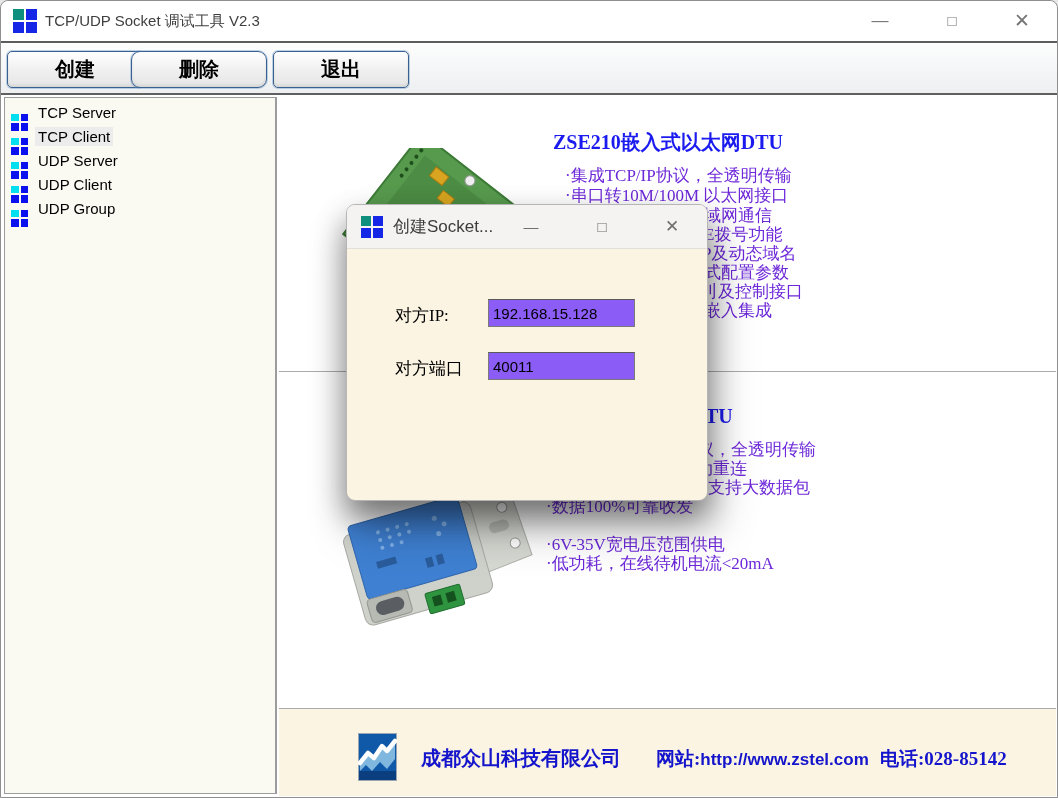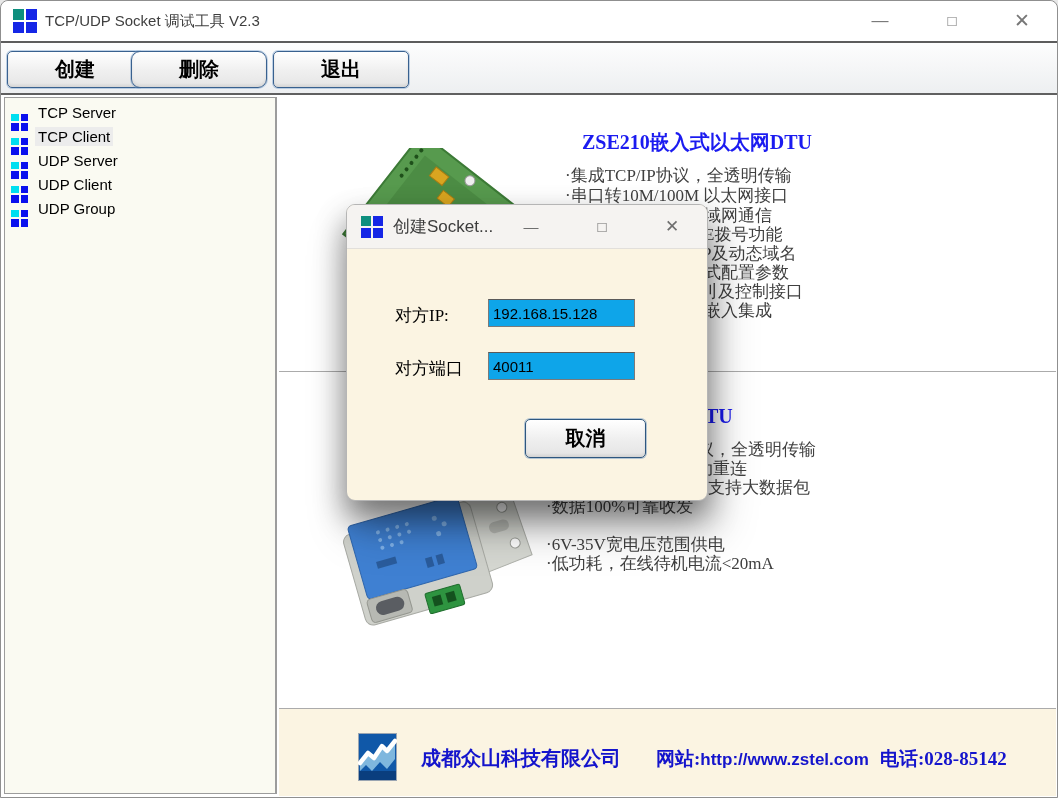--- a/index.html
+++ b/index.html
@@ -39,21 +39,21 @@
     background:#fafaf2; border:1px solid #9c9c9c; border-right:2px solid #9c9c9c; padding-top:3px;
   }
   .tree-item { position:relative; height:24px; line-height:24px; padding-left:6px; }
   .tree-ico { position:relative; display:inline-grid; width:17px; height:17px; vertical-align:-3px; margin-right:7px;
               grid-template-columns:1fr 1fr; grid-template-rows:1fr 1fr; gap:2px; }
   .tree-ico .s1 { background:#00dff0; } .tree-ico .s2,.tree-ico .s3,.tree-ico .s4 { background:#0a10ee; }
   .tree-label { font-size:15px; color:#000; padding:1px 3px; }
   .tree-label.sel { background:#ececec; }
   
   .adtitle { position:absolute; font-size:20px; font-weight:700; color:#1b1bf0; font-family:"Liberation Serif", serif; white-space:nowrap; z-index:1; }
-  .adline  { position:absolute; font-size:17px; color:#404040; font-family:"Liberation Serif", serif; white-space:nowrap; z-index:1; }
+  .adline  { position:absolute; font-size:17px; color:#6d28d9; font-family:"Liberation Serif", serif; white-space:nowrap; z-index:1; }
   .divider { position:absolute; left:278px; right:1px; height:1px; background:#ababab; }
   .pcb-img { position:absolute; left:337px; top:147px; z-index:1; }
   .dev-img { position:absolute; left:330px; top:484px; z-index:1; }
   
   .footer { position:absolute; left:278px; right:1px; top:708px; bottom:1px; background:#fbf4e2; }
   .footer-sep { top:707px; }
   .logo { position:absolute; left:79px; top:24px; }
   .f-company { position:absolute; left:142px; top:36px; font-size:20px; font-weight:700; color:#1414cc; font-family:"Liberation Serif", serif; white-space:nowrap; }
   .f-site { position:absolute; left:377px; top:37px; display:flex; align-items:baseline; white-space:nowrap; }
   .f-site .lbl { font-size:19px; font-weight:700; color:#1414cc; font-family:"Liberation Serif", serif; }
@@ -67,21 +67,21 @@
   }
   .dlg-titlebar { position:absolute; left:0; top:0; width:100%; height:44px; background:#f5f3f1; border-radius:8px 8px 0 0; border-bottom:1px solid #e2dfdb; }
   .dlg-ico { left:14px; top:11px; width:22px; height:22px; }
   .dlg-ico .s1 { background:#0e8f7e; } .dlg-ico .s2,.dlg-ico .s3,.dlg-ico .s4 { background:#1526e6; }
   .dlg-title { position:absolute; left:46px; top:0; line-height:44px; font-size:17px; color:#3c3c3c; }
   .dlg-ctl { position:absolute; top:10px; width:24px; height:24px; text-align:center; line-height:24px; color:#6f6f6f; font-size:15px; }
   .dctl-min { left:172px; } .dctl-max { left:243px; } .dctl-close { left:313px; font-size:17px; }
   .dlg-label { position:absolute; font-size:17px; color:#000; font-family:"Liberation Serif", serif; white-space:nowrap; }
   .dlg-input {
     position:absolute; width:147px; height:28px; font-size:15px; padding:0 4px;
-    border:1px solid #7a7a7a; border-top-color:#5a5a5a; background:#0ea5e9;
+    border:1px solid #7a7a7a; border-top-color:#5a5a5a; background:#8b5cf6;
     font-family:"Liberation Sans", sans-serif; color:#000;
   }
   .dlg-btn {
     position:absolute; top:214px; width:121px; height:39px;
     background:linear-gradient(#ffffff,#eeeeee 55%,#e4e4e4);
     border:1px solid #2e577f; border-radius:5px;
     box-shadow:0 0 0 1px rgba(110,150,195,.5), inset 0 -2px 3px rgba(0,0,0,.08);
     font-size:20px; font-weight:700; color:#000; text-align:center; line-height:36px;
   }
   .dlg-ok { left:47px; } .dlg-cancel { left:178px; }
@@ -173,21 +173,21 @@
           <circle cx="146" cy="66" r="2"></circle>
         <circle cx="38" cy="26" r="2"></circle>
           <circle cx="38" cy="34" r="2"></circle>
           <circle cx="38" cy="42" r="2"></circle>
         <circle cx="38" cy="50" r="2"></circle>
           <circle cx="38" cy="58" r="2"></circle>
       </g>
     </g>
   </svg>
 
-  <div class="adtitle" style="left:581px; top:128px;">ZSE210嵌入式以太网DTU</div>
+  <div class="adtitle" style="left:552px; top:128px;">ZSE210嵌入式以太网DTU</div>
   <div class="adline" style="left:564px; top:163px;">·集成TCP/IP协议，全透明传输</div>
   <div class="adline" style="left:564px; top:183px;">·串口转10M/100M 以太网接口</div>
   <div class="adline" style="left:703px; top:203px;">域网通信</div>
   <div class="adline" style="left:703px; top:222px;">E拨号功能</div>
   <div class="adline" style="left:701px; top:241px;">P及动态域名</div>
   <div class="adline" style="left:703px; top:260px;">式配置参数</div>
   <div class="adline" style="left:700px; top:279px;">刂及控制接口</div>
   <div class="adline" style="left:703px; top:298px;">嵌入集成</div>
 
   <div class="divider" style="top:370px;"></div>
@@ -261,16 +261,15 @@
         </span>
       <span class="dlg-title">创建Socket...</span>
       <span class="dlg-ctl dctl-min">—</span>
       <span class="dlg-ctl dctl-max">□</span>
       <span class="dlg-ctl dctl-close">✕</span>
     </div>
     <span class="dlg-label" style="left:48px; top:99px;">对方IP:</span>
     <input class="dlg-input" style="left: 141px; top: 94px;" value="192.168.15.128">
     <span class="dlg-label" style="left:48px; top:152px;">对方端口</span>
     <input class="dlg-input" style="left: 141px; top: 147px;" value="40011">
-    <div class="dlg-btn dlg-cancel">取消</div>
   </div>
 
 </div>
 
 </body></html>

